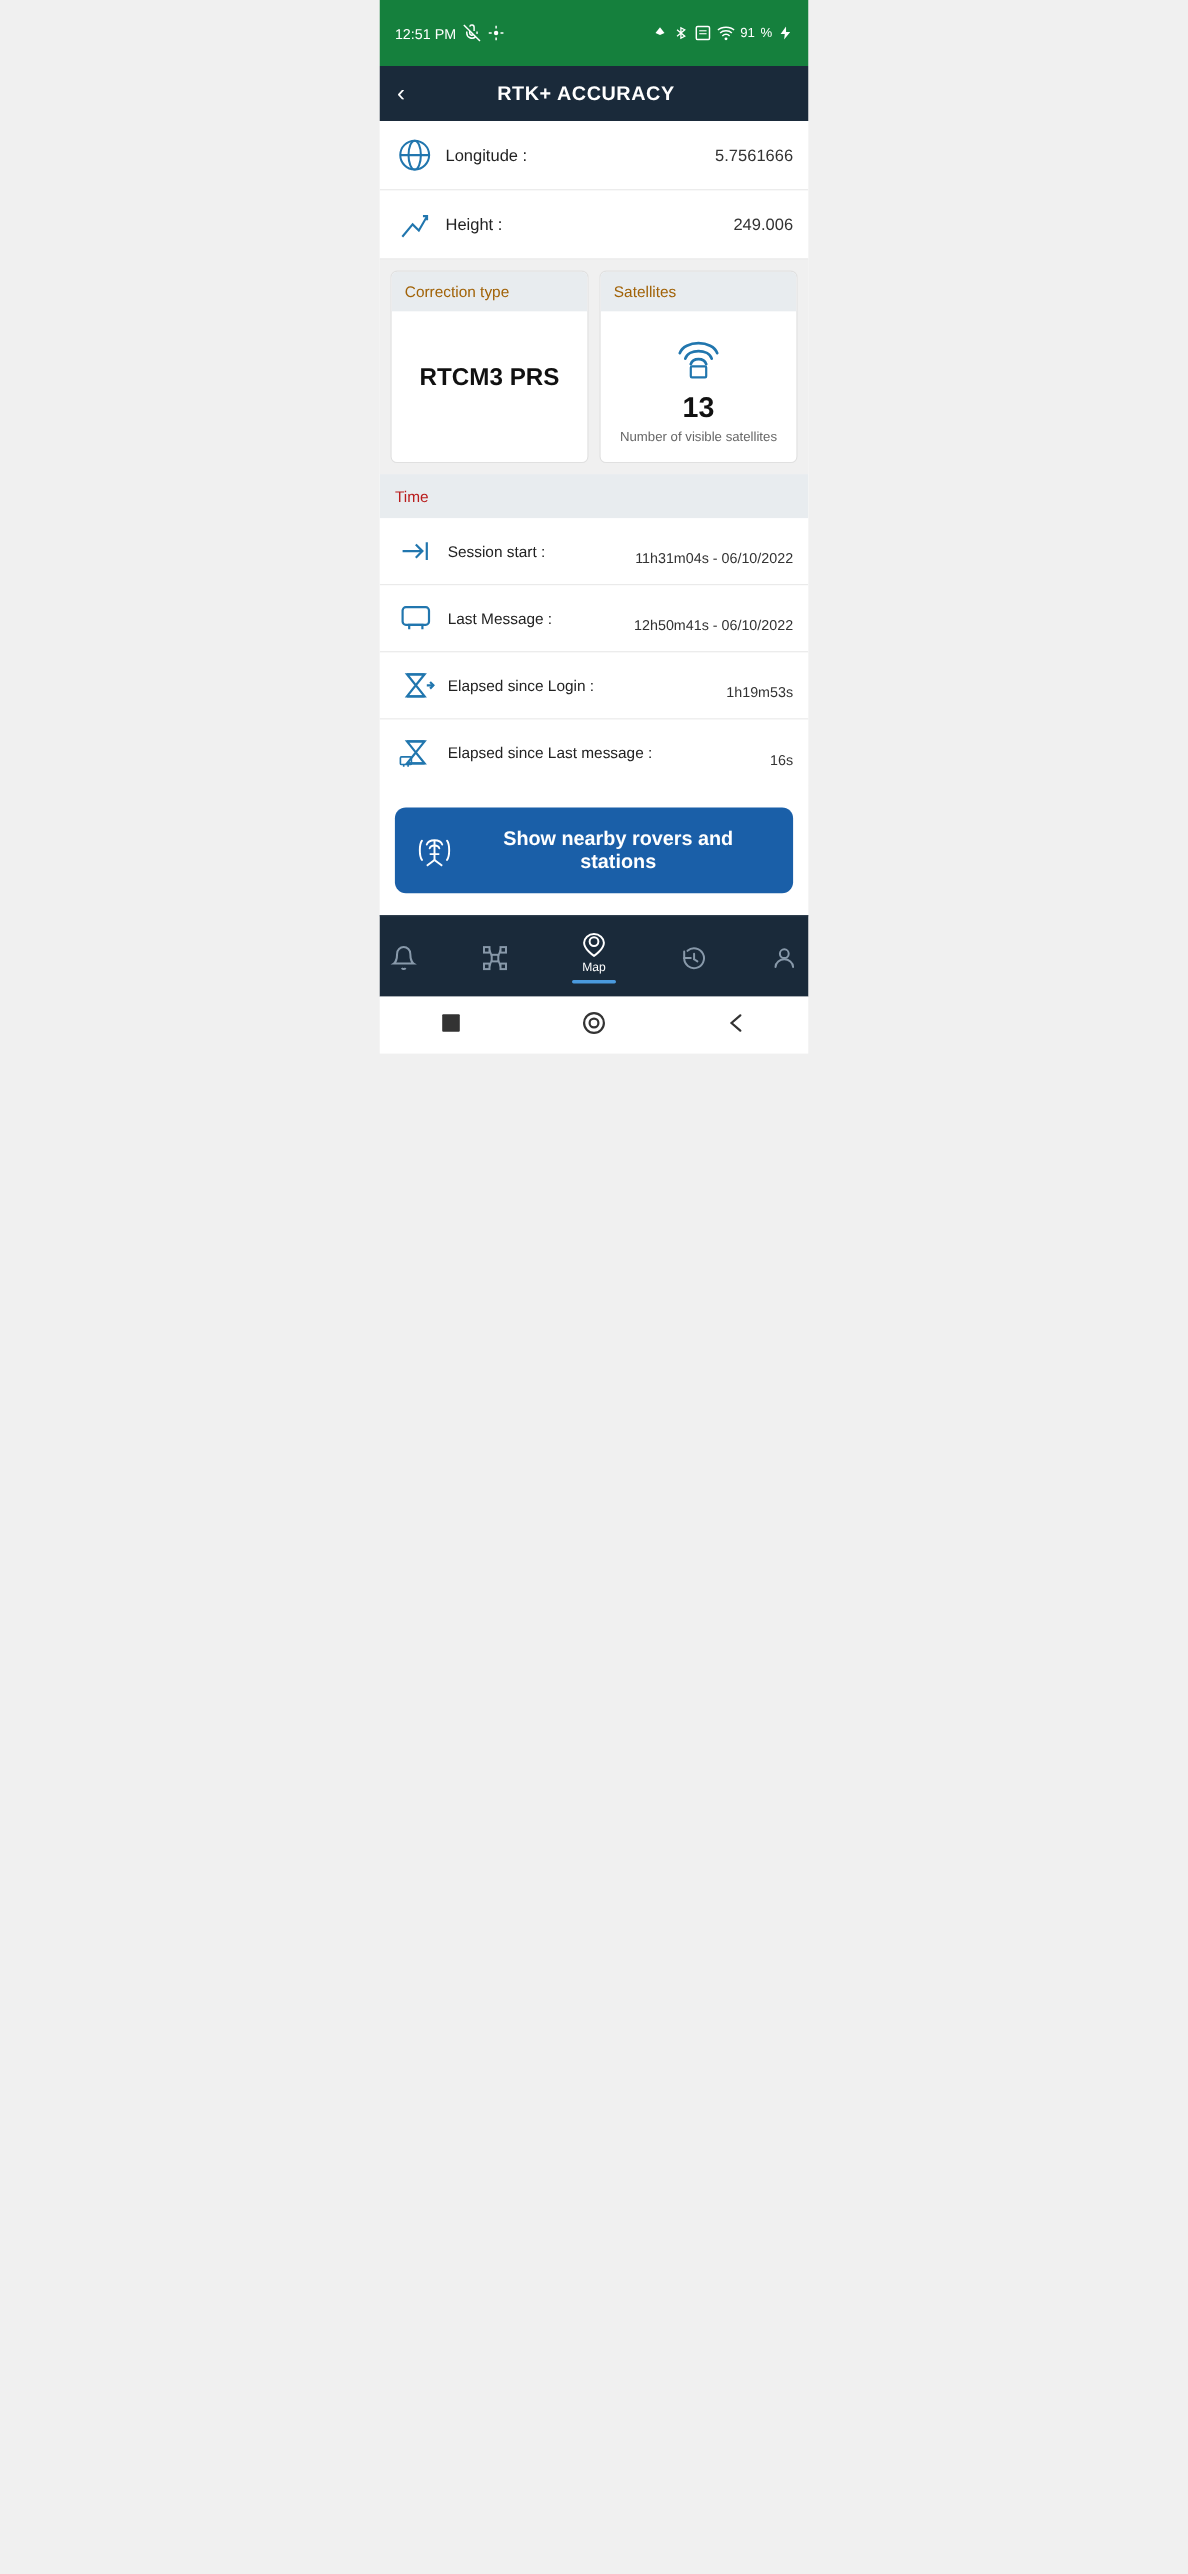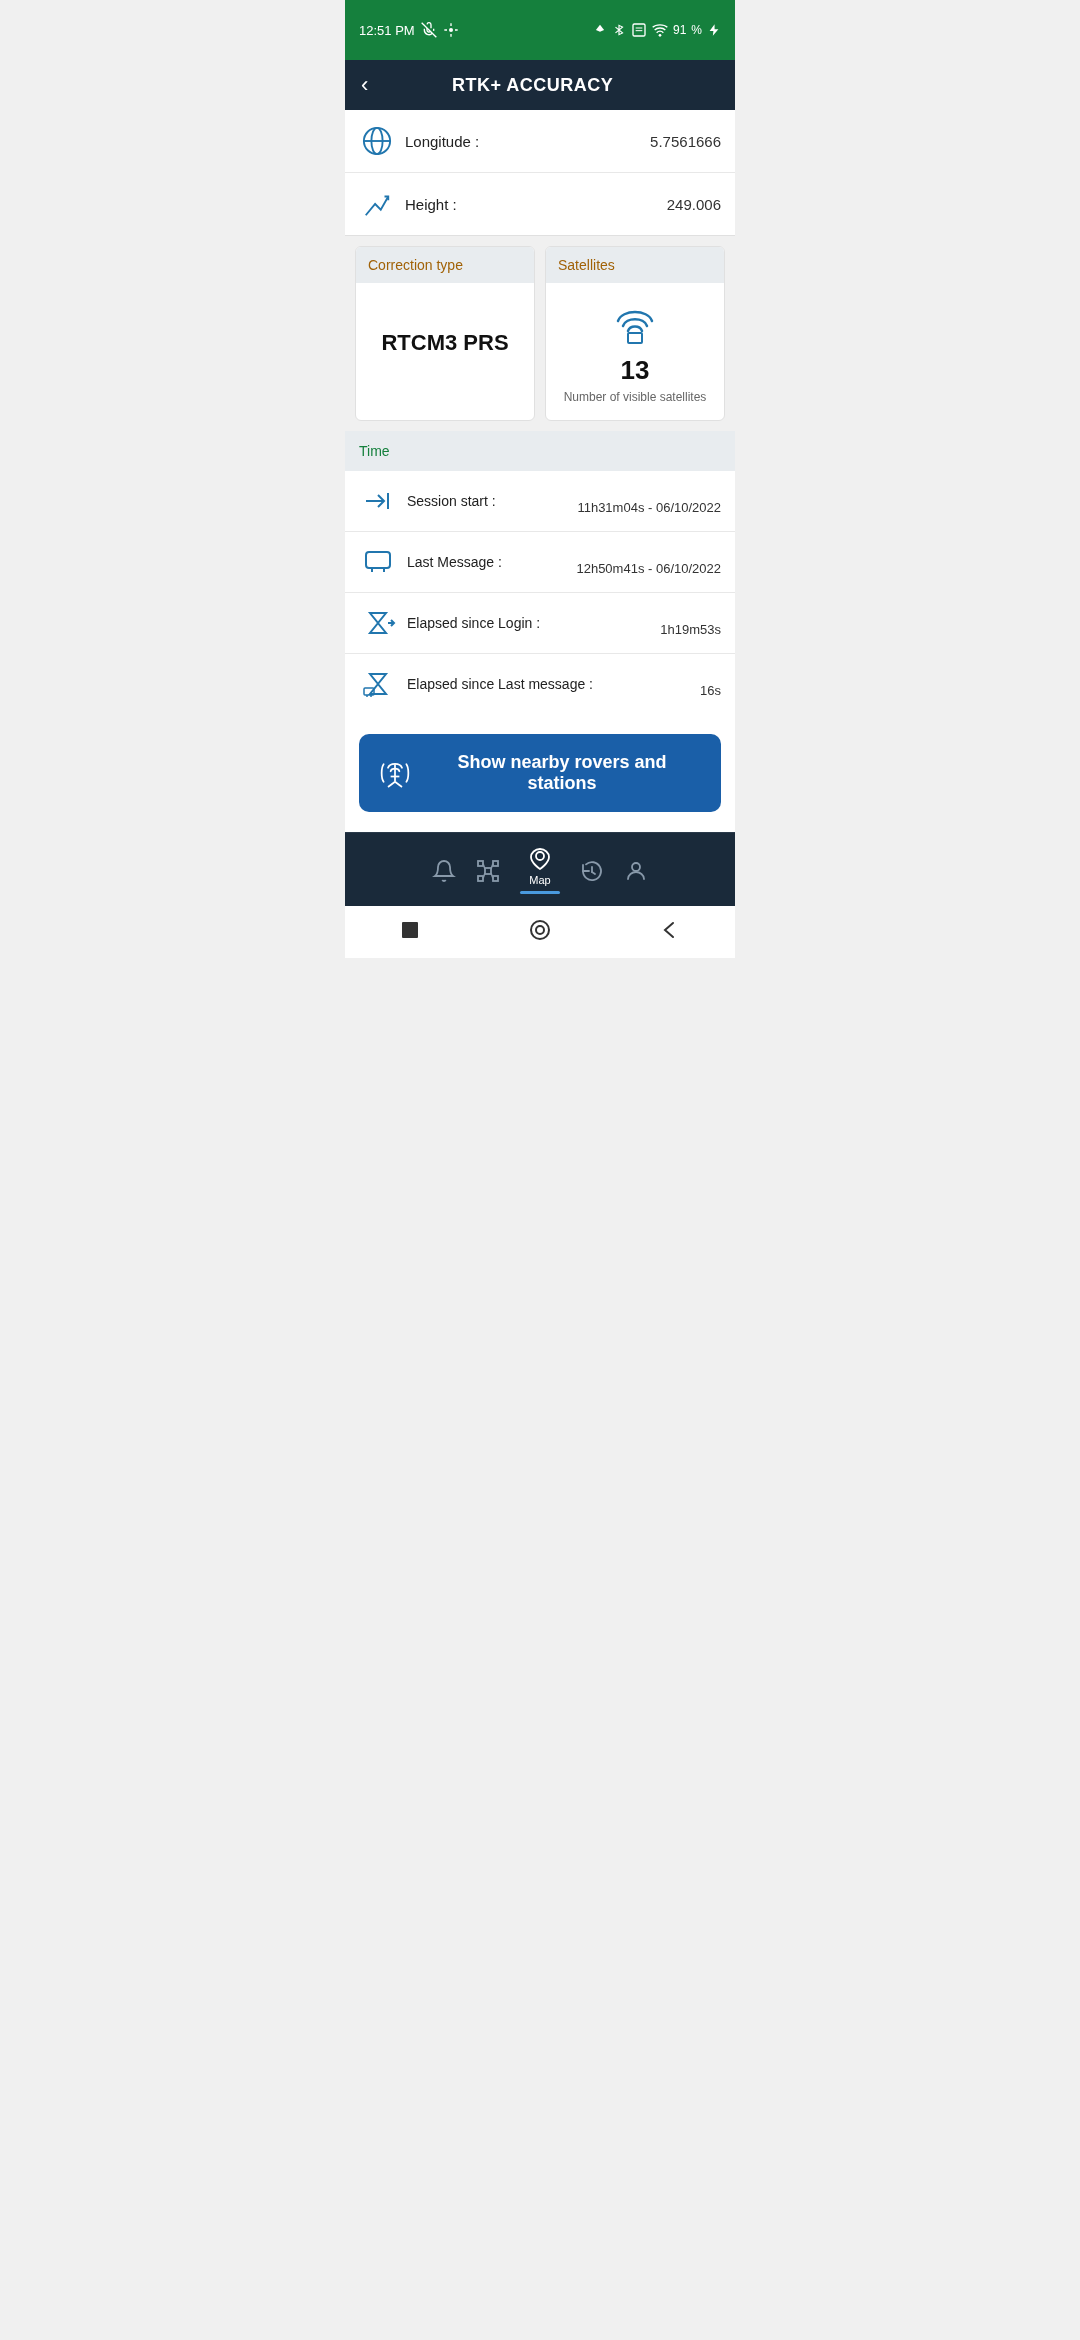--- a/index.html
+++ b/index.html
@@ -150,21 +150,21 @@
 
     
     .time-section {
       background: white;
       margin-top: 0;
     }
     .section-header {
       background: #e8ecef;
       padding: 12px 14px;
       font-size: 14px;
-      color: #15803d;
+      color: #b91c1c;
       font-weight: 400;
     }
     .time-row {
       display: flex;
       align-items: center;
       padding: 16px 14px;
       border-bottom: 1px solid #e8e8e8;
     }
     .time-row:last-child { border-bottom: none; }
     .time-icon {
@@ -205,21 +205,21 @@
       display: flex;
       align-items: center;
       justify-content: center;
       gap: 12px;
     }
 
     
     .bottom-nav {
       background: #1a2a3a;
       display: flex;
-      justify-content: center;
+      justify-content: space-between;
       align-items: center;
       padding: 10px 0 8px 0;
       border-top: 1px solid #2a3a4a;
     }
     .nav-item {
       display: flex;
       flex-direction: column;
       align-items: center;
       gap: 3px;
       cursor: pointer;

